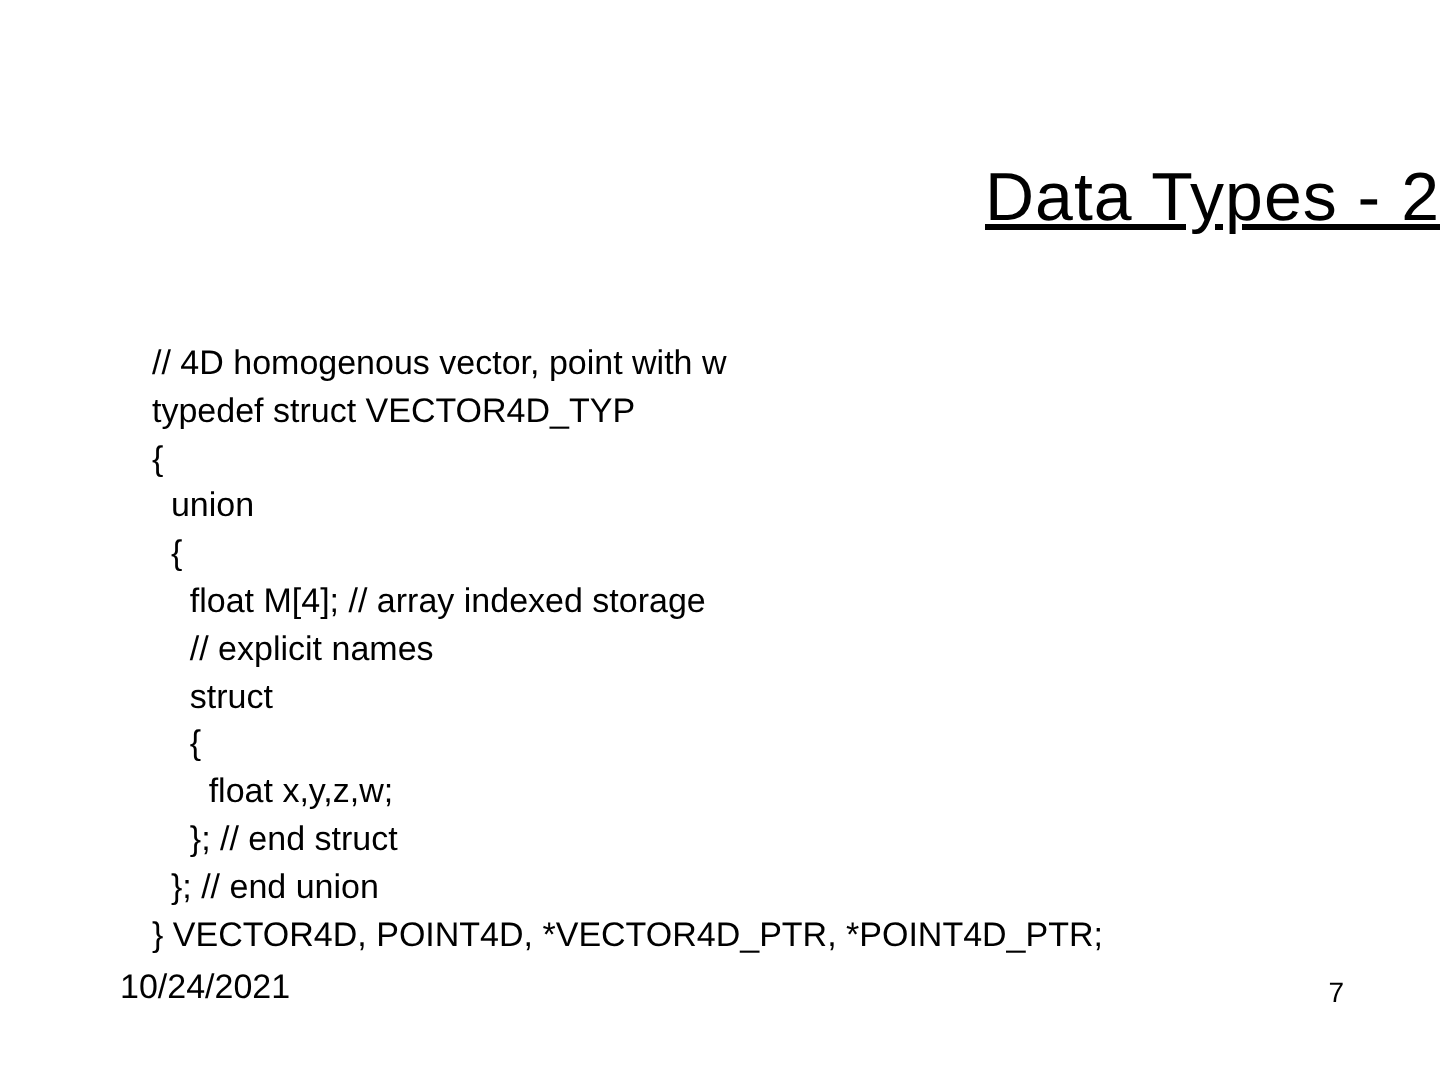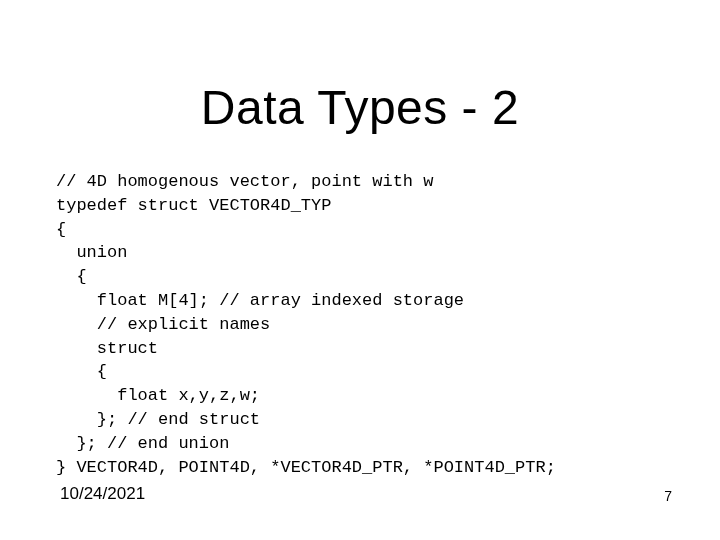--- a/index.html
+++ b/index.html
@@ -16,31 +16,32 @@
     position: relative;
     width: 720px;
     height: 540px;
     box-sizing: border-box;
   }
   .title {
     position: absolute;
     top: 80px;
     left: 0;
     width: 100%;
-    text-align: center;
-    font-size: 48px;
+    text-align: right;
+    font-size: 34px;
     font-weight: normal;
     letter-spacing: 0.5px;
+    text-decoration: underline;
   }
   .code {
     position: absolute;
     top: 170px;
-    left: 56px;
+    left: 76px;
     right: 50px;
-    font-family: Liberation Mono, monospace;
+    font-family: Liberation Sans, sans-serif;
     font-size: 17px;
     line-height: 1.4;
     white-space: pre;
   }
   .date {
     position: absolute;
     left: 60px;
     bottom: 36px;
     font-size: 17px;
   }

